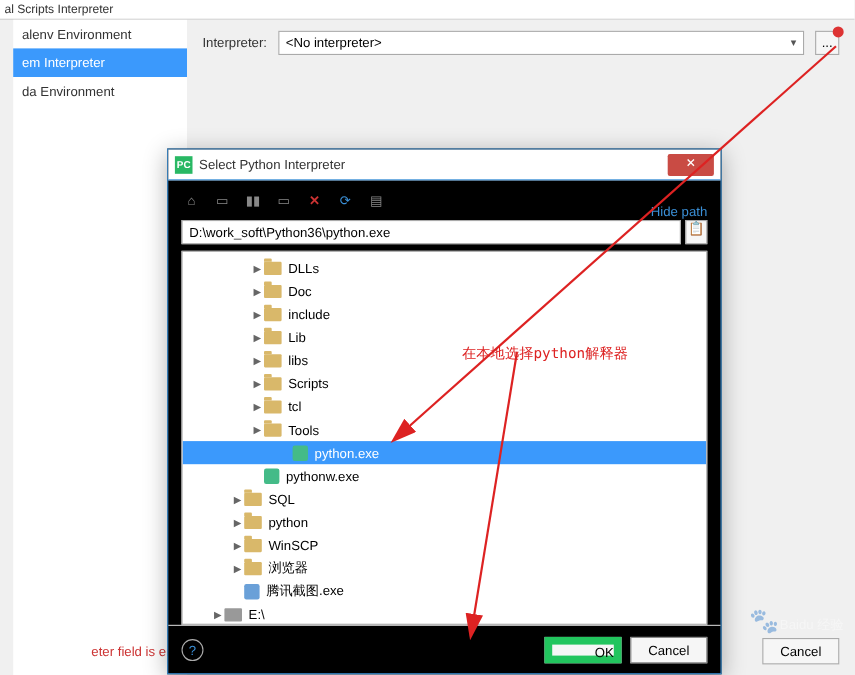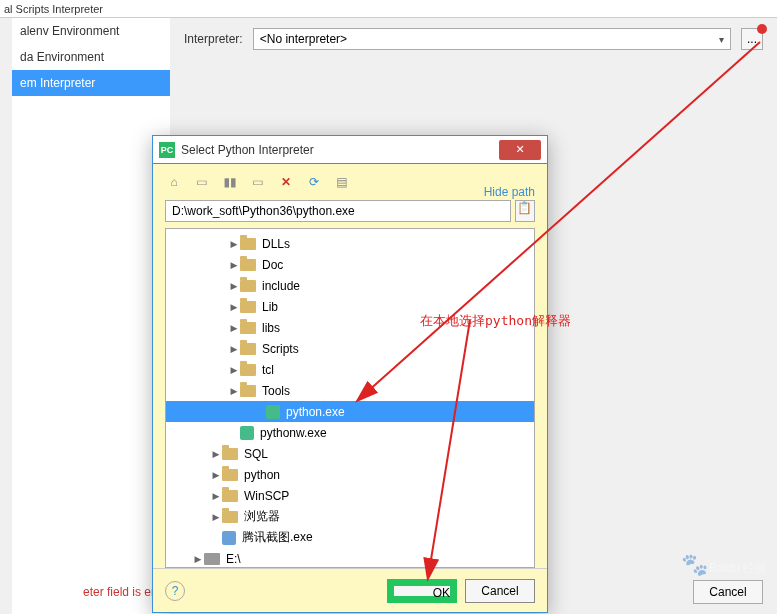--- a/index.html
+++ b/index.html
@@ -19,21 +19,21 @@
     .interp-select { flex: 1; height: 22px; border: 1px solid #aaa; background: #fff; padding: 0 6px; display: flex; align-items: center; justify-content: space-between; }
     .interp-select .chev { font-size: 10px; color: #555; }
     .interp-browse { width: 22px; height: 22px; border: 1px solid #aaa; background: #f6f6f6; text-align: center; line-height: 20px; cursor: pointer; position: relative; }
     .red-dot { position: absolute; top: -5px; right: -5px; width: 10px; height: 10px; background: #d33; border-radius: 50%; }
     
     .bottom-bar { position: absolute; bottom: 10px; right: 14px; display: flex; gap: 10px; align-items: center; }
     .bottom-bar .err { color: #c33; position: absolute; left: -610px; white-space: nowrap; }
     .btn-cancel-main { width: 70px; height: 24px; border: 1px solid #aaa; background: #f6f6f6; cursor: pointer; }
     
     
-    .dialog { position: absolute; left: 152px; top: 135px; width: 396px; background: #fef9c3; border: 1px solid #3a8fd6; box-shadow: 0 4px 20px rgba(0,0,0,0.3); }
+    .dialog { position: absolute; left: 152px; top: 135px; width: 504px; background: #000000; border: 1px solid #3a8fd6; box-shadow: 0 4px 20px rgba(0,0,0,0.3); }
     .dialog-title { height: 28px; background: #fff; display: flex; align-items: center; padding-left: 6px; gap: 6px; border-bottom: 1px solid #3a8fd6; }
     .dialog-title .pc-icon { width: 16px; height: 16px; background: #29b864; color: #fff; font-size: 9px; font-weight: bold; text-align: center; line-height: 16px; }
     .dialog-title-text { flex: 1; color: #333; }
     .dialog-close { width: 42px; height: 20px; background: #c94b44; color: #fff; text-align: center; line-height: 18px; font-size: 11px; border-radius: 2px; margin-right: 6px; cursor: pointer; }
     
     .dialog-toolbar { height: 36px; display: flex; align-items: center; padding: 0 12px; gap: 10px; }
     .tb-icon { width: 18px; height: 18px; display: inline-flex; align-items: center; justify-content: center; color: #888; cursor: pointer; }
     .tb-icon.red { color: #c33; font-weight: bold; }
     .tb-icon.refresh { color: #3a8fd6; }
     .tb-spacer { flex: 1; }
@@ -69,22 +69,22 @@
     .watermark .paw { font-size: 22px; }
   </style>
 </head>
 <body>
 
 <div class="main-window">
   <div class="main-header">al Scripts Interpreter</div>
   <div class="main-body">
     <div class="sidebar">
       <div class="sidebar-item">alenv Environment</div>
+      <div class="sidebar-item selected">em Interpreter</div>
       <div class="sidebar-item">da Environment</div>
-      <div class="sidebar-item selected">em Interpreter</div>
     </div>
     <div class="content">
       <div class="interp-row">
         <span class="interp-label">Interpreter:</span>
         <div class="interp-select">
           <span>&lt;No interpreter&gt;</span>
           <span class="chev">▾</span>
         </div>
         <div class="interp-browse">
           <span>...</span>

